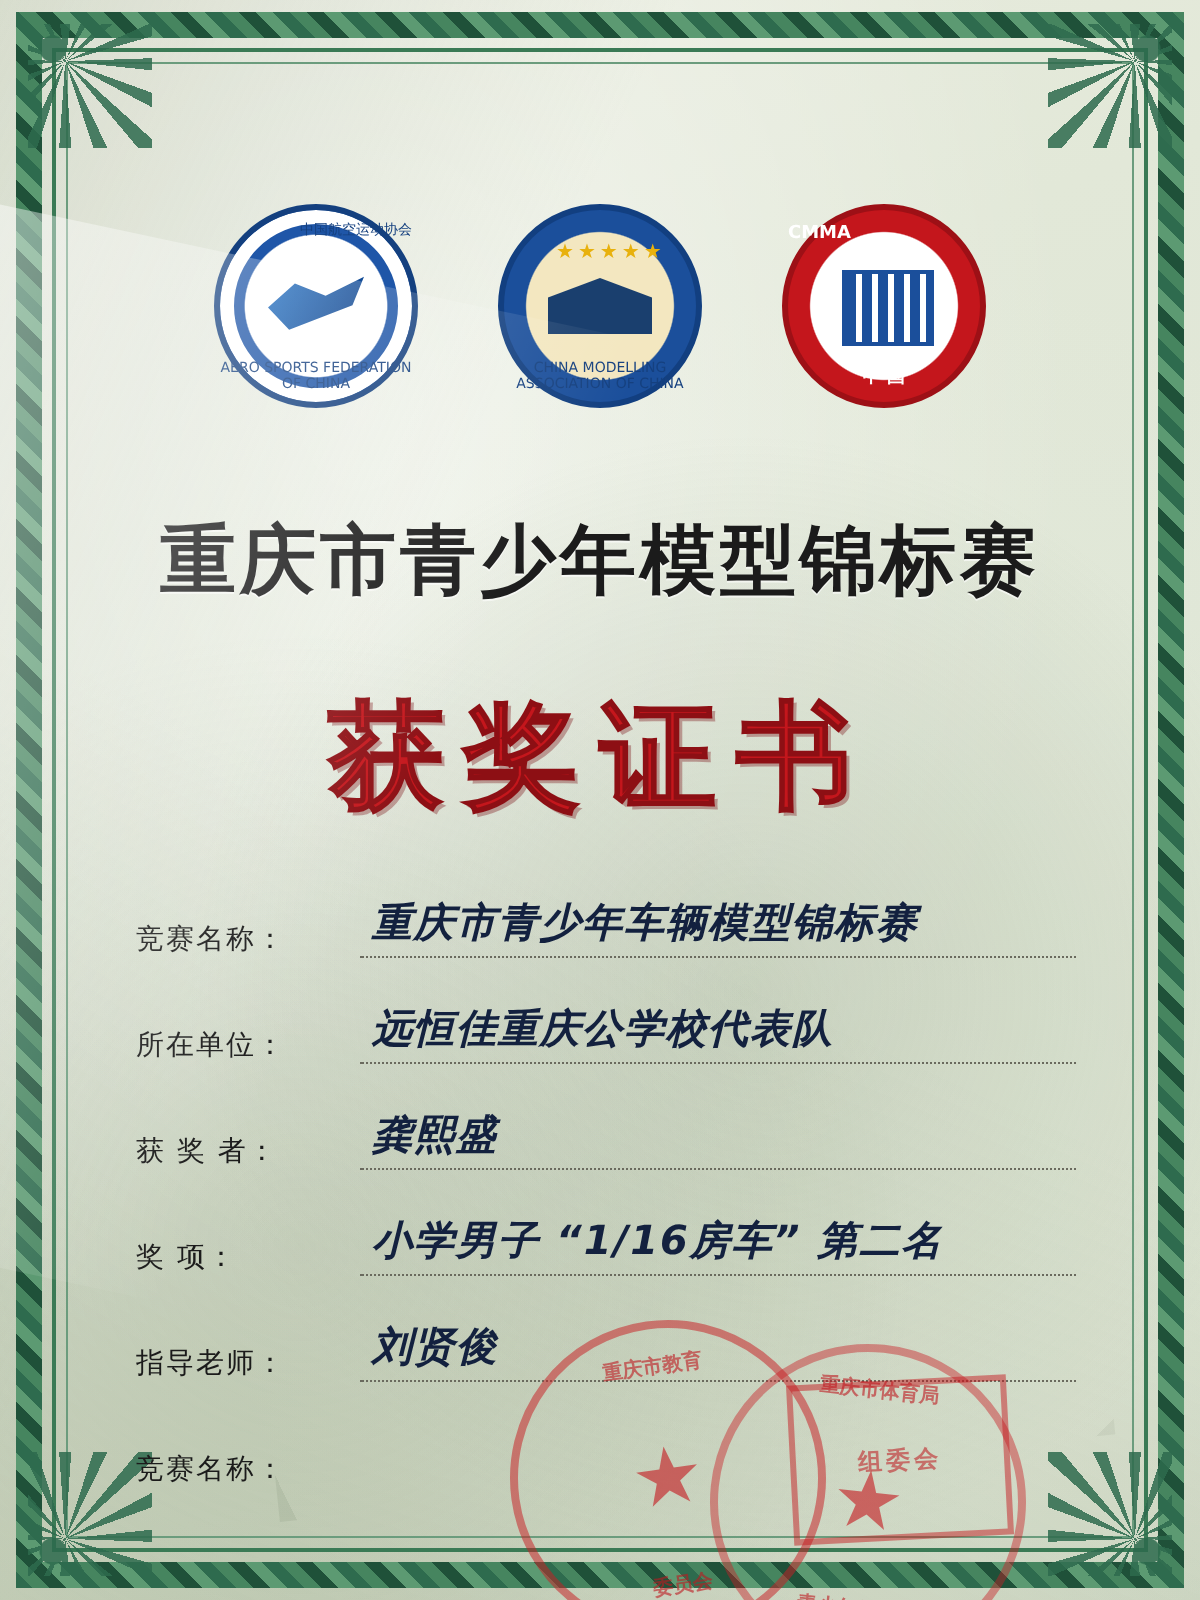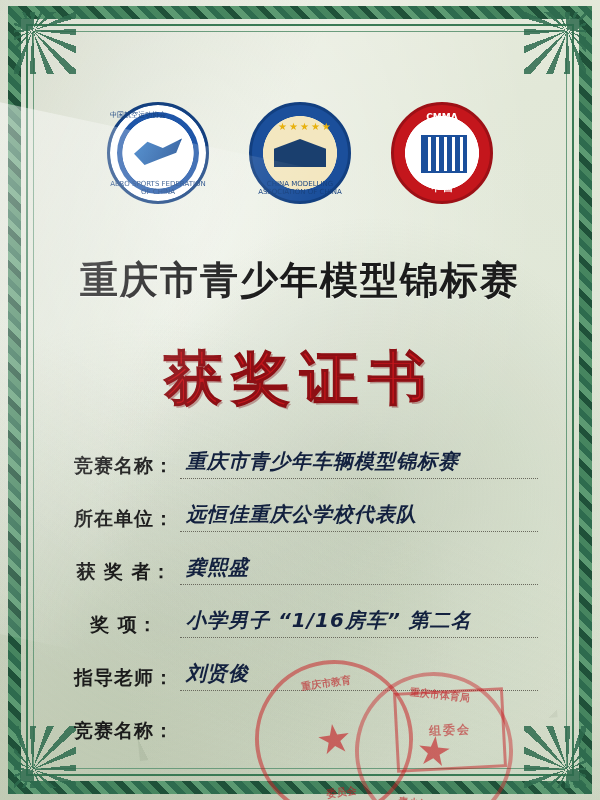--- a/index.html
+++ b/index.html
@@ -88,46 +88,46 @@
   .logo-gold .stars{position:absolute;left:26px;top:16px;color:#e8b10d;font-size:10px;letter-spacing:2px;}
   .logo-red{
     background:radial-gradient(circle at 50% 50%, #ffffff 0 54%, #c4161c 55% 100%);
     border:3px solid #9d1016;
   }
   .logo-red .bldg{
     position:absolute;left:27px;top:30px;width:42px;height:34px;
     background:repeating-linear-gradient(90deg,#1b4f9b 0 5px,#ffffff 5px 8px);
     border:2px solid #1b4f9b;
   }
-  .logo-red .txt-top{position:absolute;top:7px;left:0;right:0;text-align:center;color:#fff;font-size:9px;font-weight:bold;}
+  .logo-red .txt-top{position:absolute;top:7px;left:0;right:0;text-align:left;color:#fff;font-size:9px;font-weight:bold;}
   .logo-red .txt-bot{position:absolute;bottom:6px;left:0;right:0;text-align:center;color:#fff;font-size:9px;font-weight:bold;}
   .logo-blue .txt-bot,.logo-gold .txt-bot{position:absolute;bottom:5px;left:0;right:0;text-align:center;font-size:7px;color:#15407f;}
-  .logo-blue .txt-top,.logo-gold .txt-top{position:absolute;top:5px;left:0;right:0;text-align:left;font-size:7px;color:#15407f;}
+  .logo-blue .txt-top,.logo-gold .txt-top{position:absolute;top:5px;left:0;right:0;text-align:right;font-size:7px;color:#15407f;}
 
   
   .title-main{
     position:absolute;top:215px;left:0;right:0;text-align:center;
     font-family:"DejaVu Sans", sans-serif;
     font-size:38px;font-weight:bold;color:#1b1b1b;letter-spacing:2px;
     text-shadow:0 1px 0 rgba(255,255,255,.6);
   }
   .title-sub{
     position:absolute;top:300px;left:0;right:0;text-align:center;
     font-size:58px;font-weight:bold;letter-spacing:10px;
     color:#c4161c;
     -webkit-text-stroke:1px #8d0f14;
     text-shadow:2px 2px 0 rgba(120,12,16,.35);
   }
 
   
   .fields{position:absolute;top:405px;left:28px;right:22px;}
   .row{display:flex;align-items:flex-end;margin-bottom:19px;height:34px;}
   .lab{
-    width:112px;flex:0 0 112px;font-size:19px;color:#1b1b1b;font-weight:bold;
-    letter-spacing:1px;white-space:nowrap;text-align:center;
+    width:112px;flex:0 0 112px;font-size:14px;color:#1b1b1b;font-weight:normal;
+    letter-spacing:1px;white-space:nowrap;
   }
   .val{
     flex:1;font-size:20px;color:#13213f;font-weight:bold;
     border-bottom:1px dotted #6a6a5e;padding:0 4px 3px 6px;
     white-space:nowrap;overflow:hidden;
   }
   .val.hand{font-style:italic;letter-spacing:1px;}
 
   
   .stamp{

